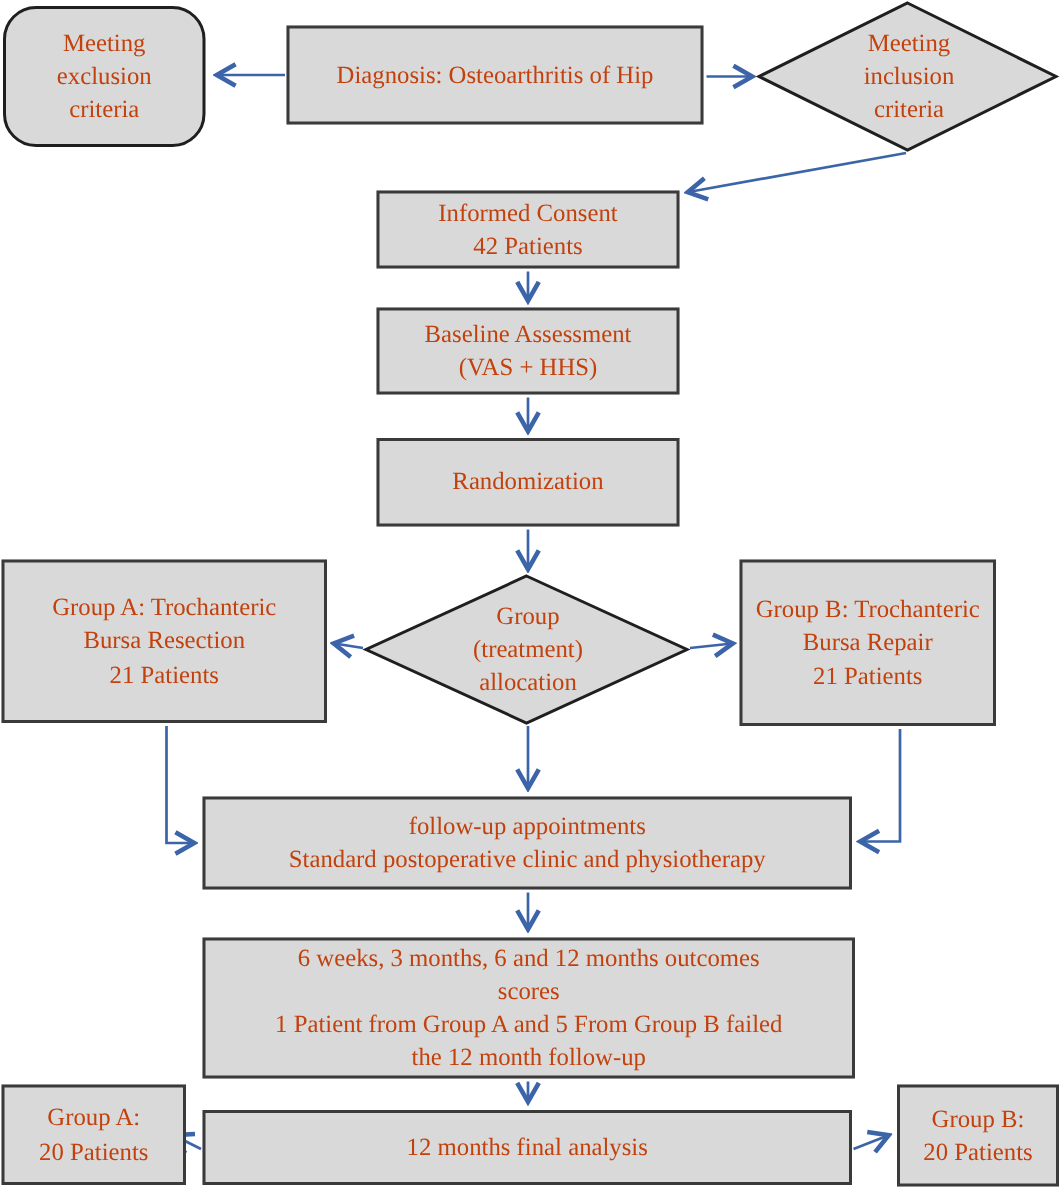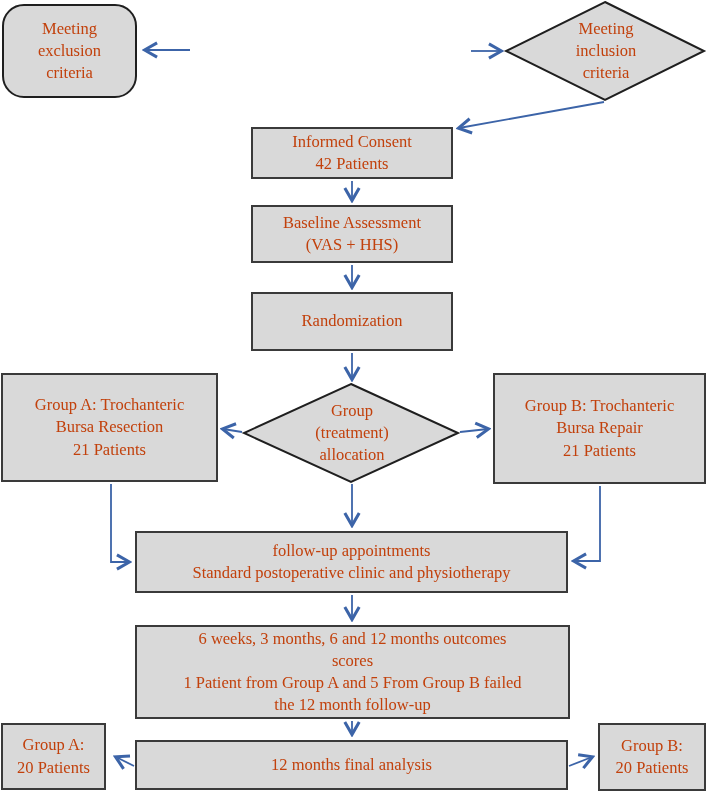--- a/index.html
+++ b/index.html
@@ -48,25 +48,25 @@
     line-height: 1.34;
     pointer-events: none;
   }
   
   #n-exclusion      { left: 2px;   top: 4px;   width: 135px; height: 94px; }
   #n-diagnosis      { left: 191px; top: 17px;  width: 278px; height: 66px; }
   #n-consent        { left: 251px; top: 127px; width: 202px; height: 52px; }
   #n-baseline       { left: 251px; top: 205px; width: 202px; height: 58px; text-align: center; }
   #n-randomization  { left: 251px; top: 292px; width: 202px; height: 59px; }
   #n-group-a        { left: 1px;   top: 373px; width: 217px; height: 109px; }
-  #n-group-b        { left: 493px; top: 373px; width: 213px; height: 111px; }
+  #n-group-b        { left: 493px; top: 373px; width: 171px; height: 111px; }
   #n-standard       { left: 135px; top: 531px; width: 433px; height: 62px; }
   #n-outcomes       { left: 135px; top: 625px; width: 435px; height: 94px; }
   #n-final          { left: 135px; top: 740px; width: 433px; height: 50px; justify-content: center; }
-  #n-group-a-final  { left: 1px;   top: 723px; width: 105px; height: 67px; }
+  #n-group-a-final  { left: 1px;   top: 723px; width: 123px; height: 67px; }
   #n-group-b-final  { left: 598px; top: 723px; width: 108px; height: 68px; }
   #l-inclusion      { left: 545px; top: 15px;  width: 122px; height: 72px; }
   #l-allocation     { left: 291px; top: 399px; width: 122px; height: 68px; }
 </style>
 </head>
 <body>
 
 <div class="canvas">
 
   <svg class="flow-svg" viewBox="0 0 708 794" xmlns="http://www.w3.org/2000/svg">
@@ -97,20 +97,23 @@
       <line x1="569" y1="766" x2="592" y2="757" marker-end="url(#vhead)"></line>
     </g>
   </svg>
 
   <div class="box rounded" id="n-exclusion">
     <div>Meeting</div>
     <div>exclusion</div>
     <div>criteria</div>
   </div>
 
+  <div class="box" id="n-diagnosis">
+    <div>Diagnosis: Osteoarthritis of Hip</div>
+  </div>
 
   <div class="diamond-label" id="l-inclusion">
     <div>Meeting</div>
     <div>inclusion</div>
     <div>criteria</div>
   </div>
 
   <div class="box" id="n-consent">
     <div>Informed Consent</div>
     <div>42 Patients</div>

